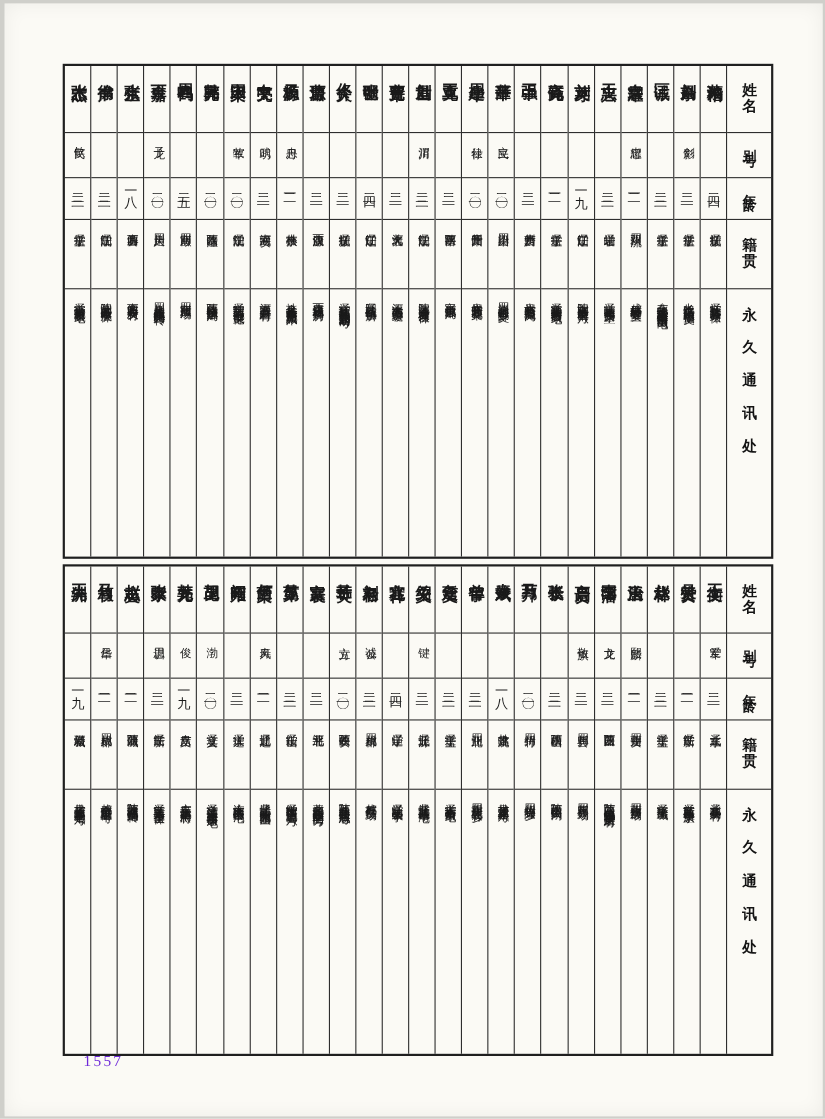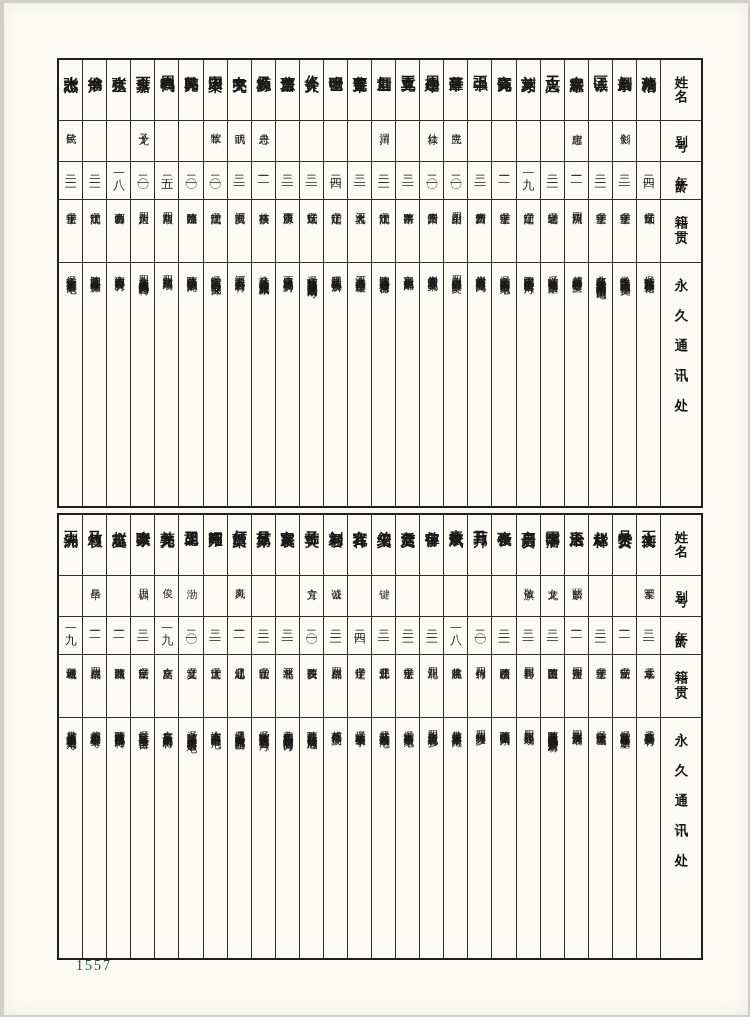--- a/index.html
+++ b/index.html
@@ -63,21 +63,21 @@
   .cell.addr span {font-size:10.5px;letter-spacing:0.8px;}
   
   .header-col .cell span{font-weight:700;color:#141414;}
   .header-col .name span  {font-size:13.5px;letter-spacing:14px;}
   .header-col .alias span {font-size:12.5px;letter-spacing:5px;}
   .header-col .age span   {font-size:12.5px;letter-spacing:4px;}
   .header-col .native span{font-size:13.5px;letter-spacing:16px;}
   .header-col .addr span  {font-size:13.5px;letter-spacing:30px;}
   .page-number{
     position:absolute;left:72px;top:955px;
-    font-size:14px;letter-spacing:2px;color:#14532d;
+    font-size:14px;letter-spacing:2px;color:#6d28d9;
     font-family:"Liberation Serif","DejaVu Serif",serif;
   }
 </style>
 </head>
 <body>
 
 <div class="page">
 
   <div class="roster top">
     <div class="col header-col">

